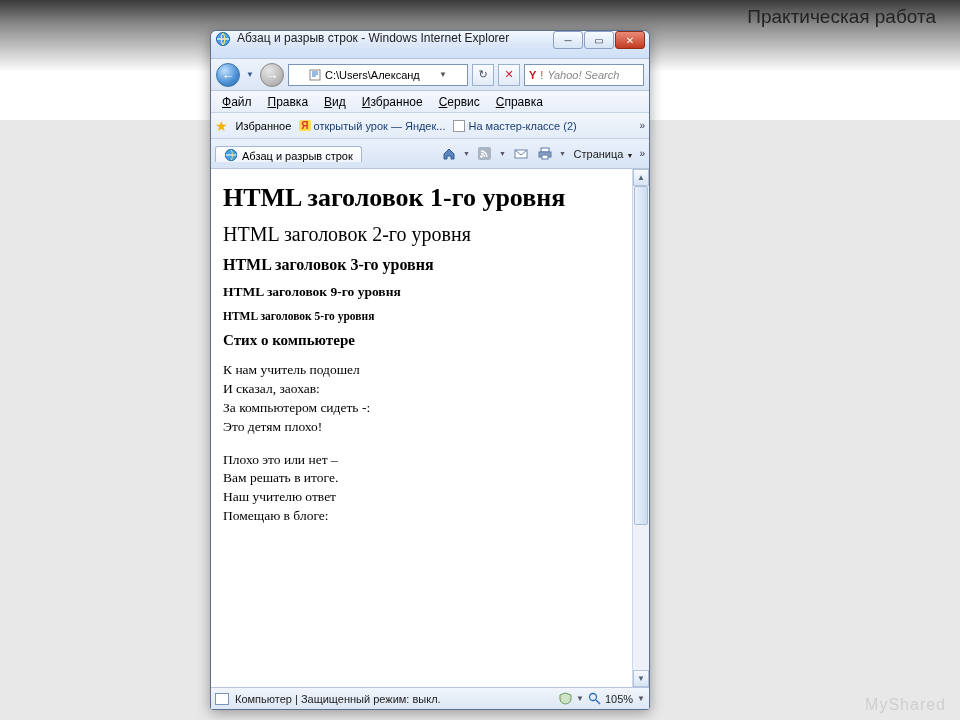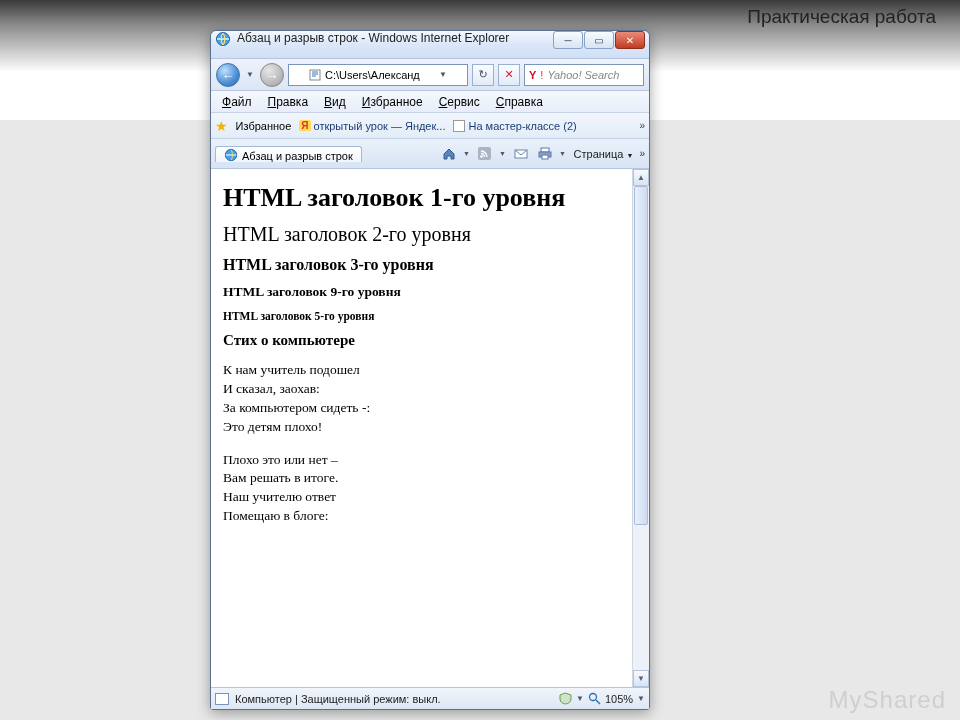--- a/index.html
+++ b/index.html
@@ -23,21 +23,21 @@
     top: 6px;
     right: 24px;
     font-size: 19px;
     color: #222;
     z-index: 3;
   }
   .watermark {
     position: absolute;
     bottom: 6px;
     right: 14px;
-    font-size: 24px;
+    font-size: 16px;
     color: #cfcfcf;
     letter-spacing: 1px;
     z-index: 1;
   }
 
   
   .ie-window {
     position: absolute;
     top: 30px;
     left: 210px;

